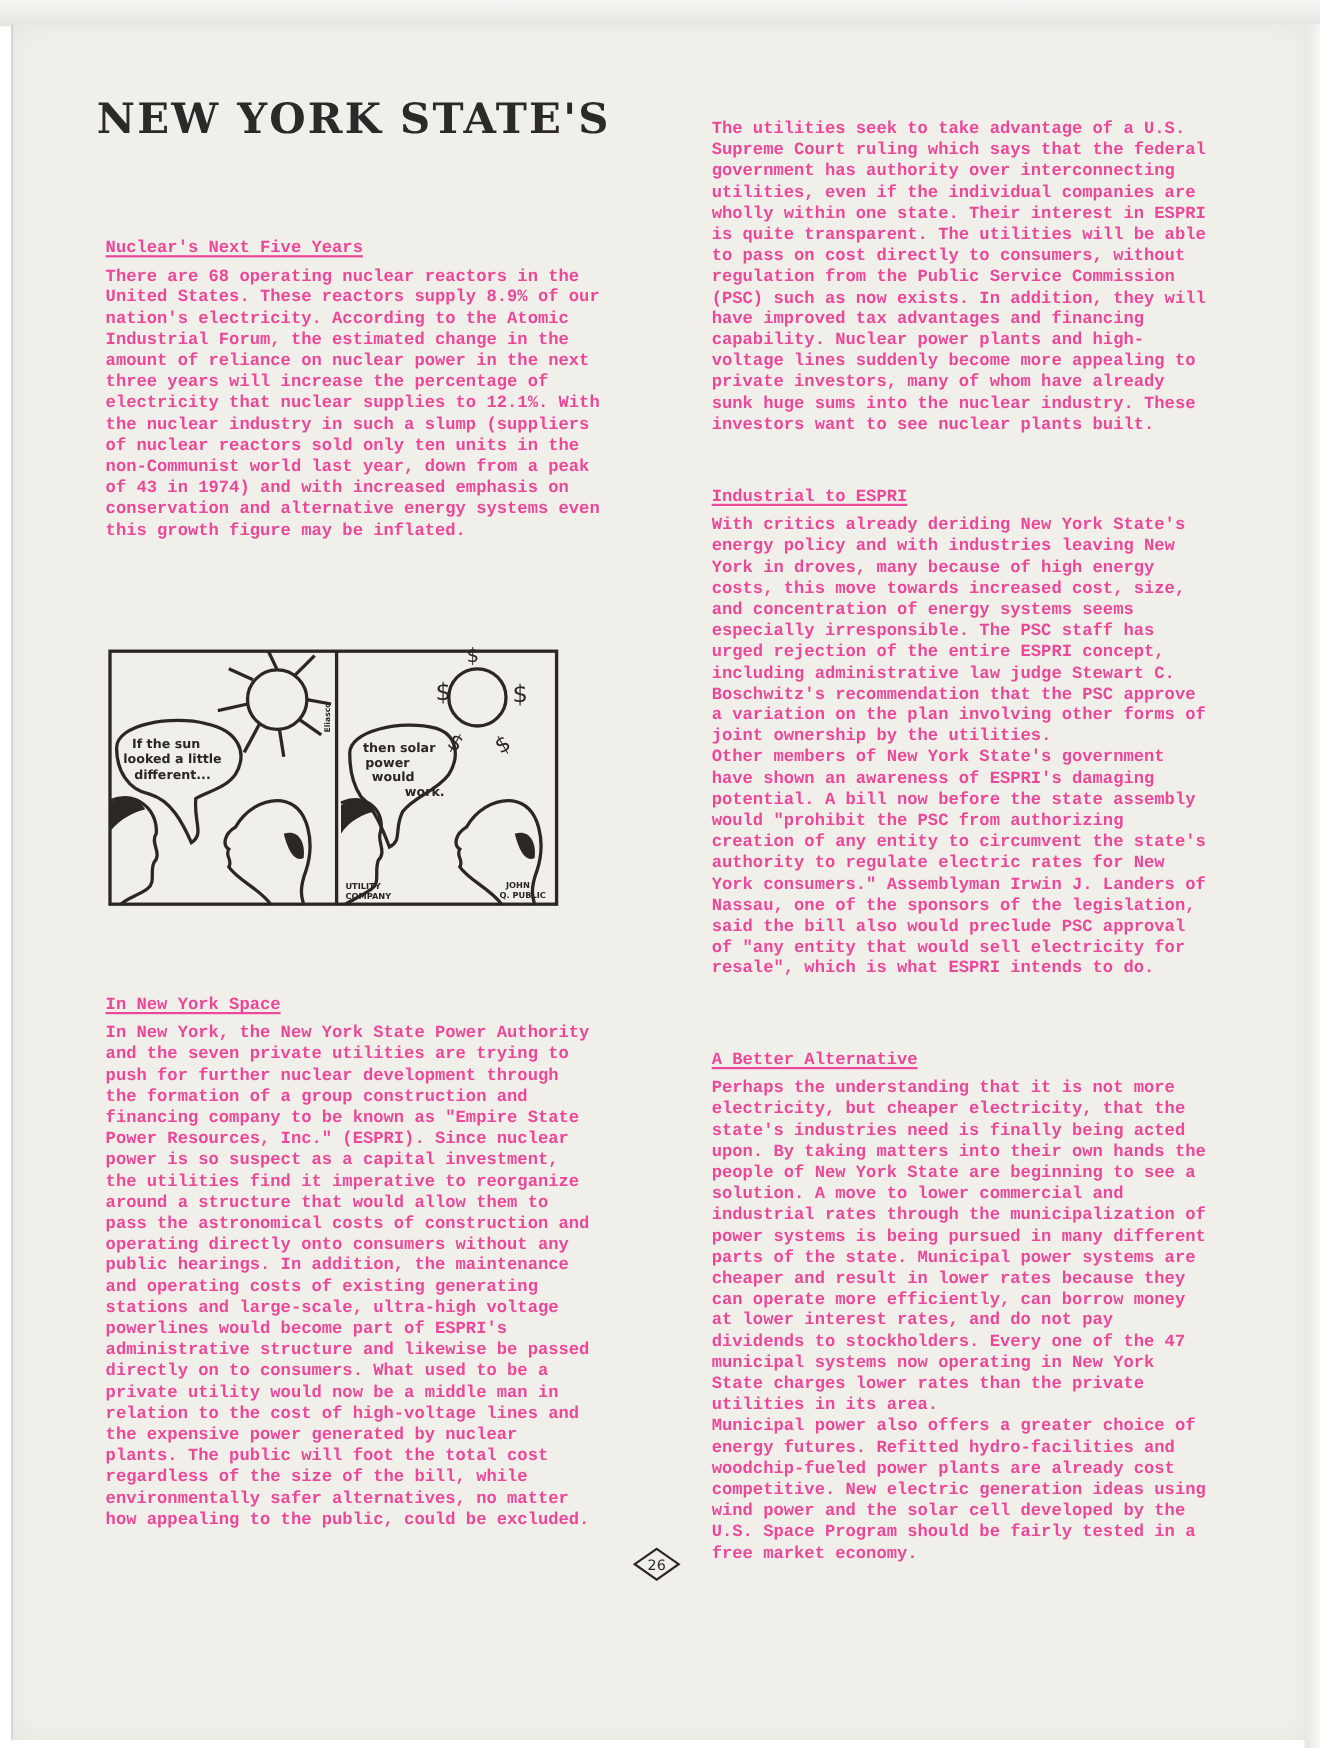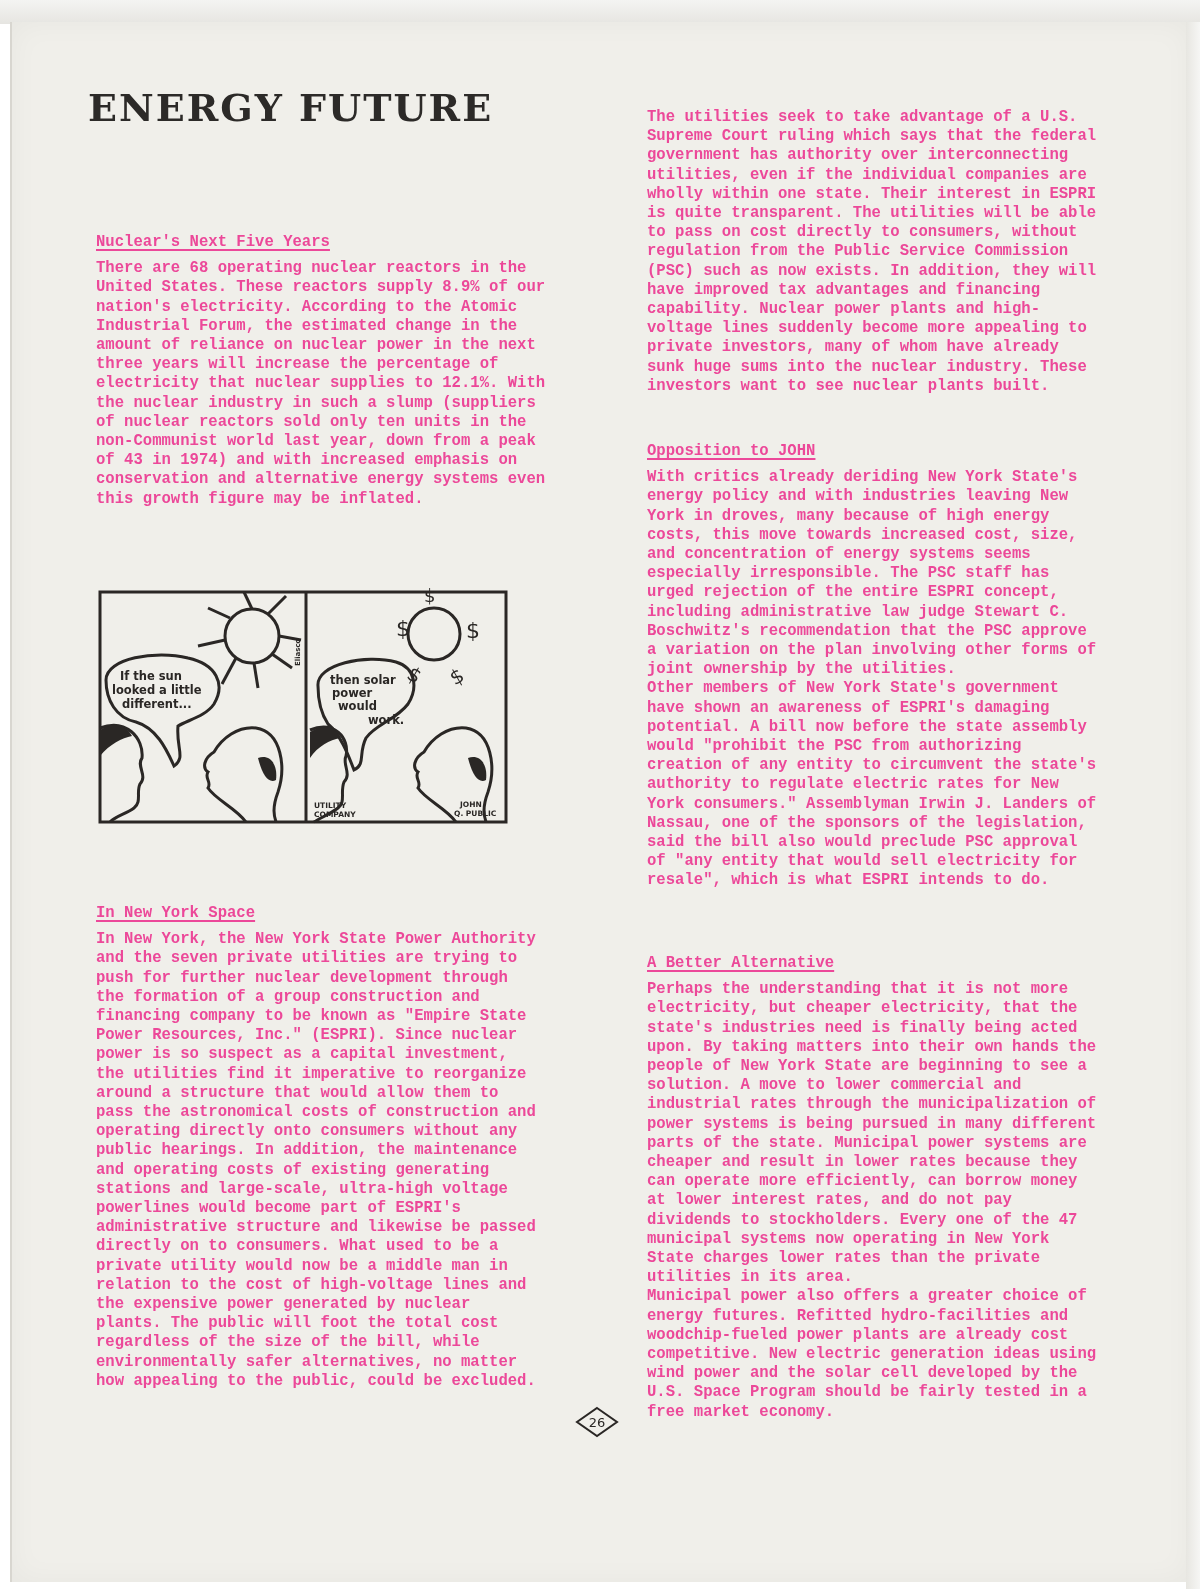--- a/index.html
+++ b/index.html
@@ -56,24 +56,24 @@
   }
 </style>
 </head>
 <body>
 
 <div class="scan-top"></div>
 <div class="page"></div>
 <div class="page-edge-right"></div>
 
 <h1 class="title">
-  <span>ENERGY FUTURE</span>
+  <span>NEW YORK STATE'S</span>
 </h1>
 
-<div class="col col-left" style="top:233px;font-family:Liberation Mono, monospace;">
+<div class="col col-left" style="top:216px;font-family:Liberation Mono, monospace;">
   <div class="heading">Nuclear's Next Five Years</div>
   <p class="para">        There are 68 operating nuclear reactors in the United States. These reactors supply 8.9% of our nation's electricity. According to the Atomic Industrial Forum, the estimated change in the amount of reliance on nuclear power in the next three years will increase the percentage of electricity that nuclear supplies to 12.1%. With the nuclear industry in such a slump (suppliers of nuclear reactors sold only ten units in the non-Communist world last year, down from a peak of 43 in 1974) and with increased emphasis on conservation and alternative energy systems even this growth figure may be inflated.</p>
 </div>
 
 <svg class="cartoon" viewBox="0 0 414 238">
   <g fill="none" stroke="#2a2725" stroke-width="3">
     <rect x="4" y="4" width="406" height="230"></rect>
     <line x1="210" y1="4" x2="210" y2="234"></line>
 
     <g>
@@ -132,21 +132,21 @@
 <div class="col col-left" style="top:904px; width:440px;">
   <div class="heading">In New York Space</div>
   <p class="para">        In New York, the New York State Power Authority and the seven private utilities are trying to push for further nuclear development through the formation of a group construction and financing company to be known as "Empire State Power Resources, Inc." (ESPRI). Since nuclear power is so suspect as a capital investment, the utilities find it imperative to reorganize around a structure that would allow them to pass the astronomical costs of construction and operating directly onto consumers without any public hearings. In addition, the maintenance and operating costs of existing generating stations and large-scale, ultra-high voltage powerlines would become part of ESPRI's administrative structure and likewise be passed directly on to consumers. What used to be a private utility would now be a middle man in relation to the cost of high-voltage lines and the expensive power generated by nuclear plants. The public will foot the total cost regardless of the size of the bill, while environmentally safer alternatives, no matter how appealing to the public, could be excluded.</p>
 </div>
 
 <div class="col col-right" style="top:108px;">
   <p class="para">        The utilities seek to take advantage of a U.S. Supreme Court ruling which says that the federal government has authority over interconnecting utilities, even if the individual companies are wholly within one state. Their interest in ESPRI is quite transparent. The utilities will be able to pass on cost directly to consumers, without regulation from the Public Service Commission (PSC) such as now exists. In addition, they will have improved tax advantages and financing capability. Nuclear power plants and high-voltage lines suddenly become more appealing to private investors, many of whom have already sunk huge sums into the nuclear industry. These investors want to see nuclear plants built.</p>
 </div>
 
 <div class="col col-right" style="top:442px;">
-  <div class="heading">Opposition to JOHN</div>
+  <div class="heading">Industrial to ESPRI</div>
   <p class="para">        With critics already deriding New York State's energy policy and with industries leaving New York in droves, many because of high energy costs, this move towards increased cost, size, and concentration of energy systems seems especially irresponsible. The PSC staff has urged rejection of the entire ESPRI concept, including administrative law judge Stewart C. Boschwitz's recommendation that the PSC approve a variation on the plan involving other forms of joint ownership by the utilities.</p>
   <p class="para">        Other members of New York State's government have shown an awareness of ESPRI's damaging potential. A bill now before the state assembly would "prohibit the PSC from authorizing creation of any entity to circumvent the state's authority to regulate electric rates for New York consumers." Assemblyman Irwin J. Landers of Nassau, one of the sponsors of the legislation, said the bill also would preclude PSC approval of "any entity that would sell electricity for resale", which is what ESPRI intends to do.</p>
 </div>
 
 <div class="col col-right" style="top:954px;">
   <div class="heading">A Better Alternative</div>
   <p class="para">        Perhaps the understanding that it is not more electricity, but cheaper electricity, that the state's industries need is finally being acted upon. By taking matters into their own hands the people of New York State are beginning to see a solution. A move to lower commercial and industrial rates through the municipalization of power systems is being pursued in many different parts of the state. Municipal power systems are cheaper and result in lower rates because they can operate more efficiently, can borrow money at lower interest rates, and do not pay dividends to stockholders. Every one of the 47 municipal systems now operating in New York State charges lower rates than the private utilities in its area.</p>
   <p class="para">        Municipal power also offers a greater choice of energy futures. Refitted hydro-facilities and woodchip-fueled power plants are already cost competitive. New electric generation ideas using wind power and the solar cell developed by the U.S. Space Program should be fairly tested in a free market economy.</p>
 </div>
 

